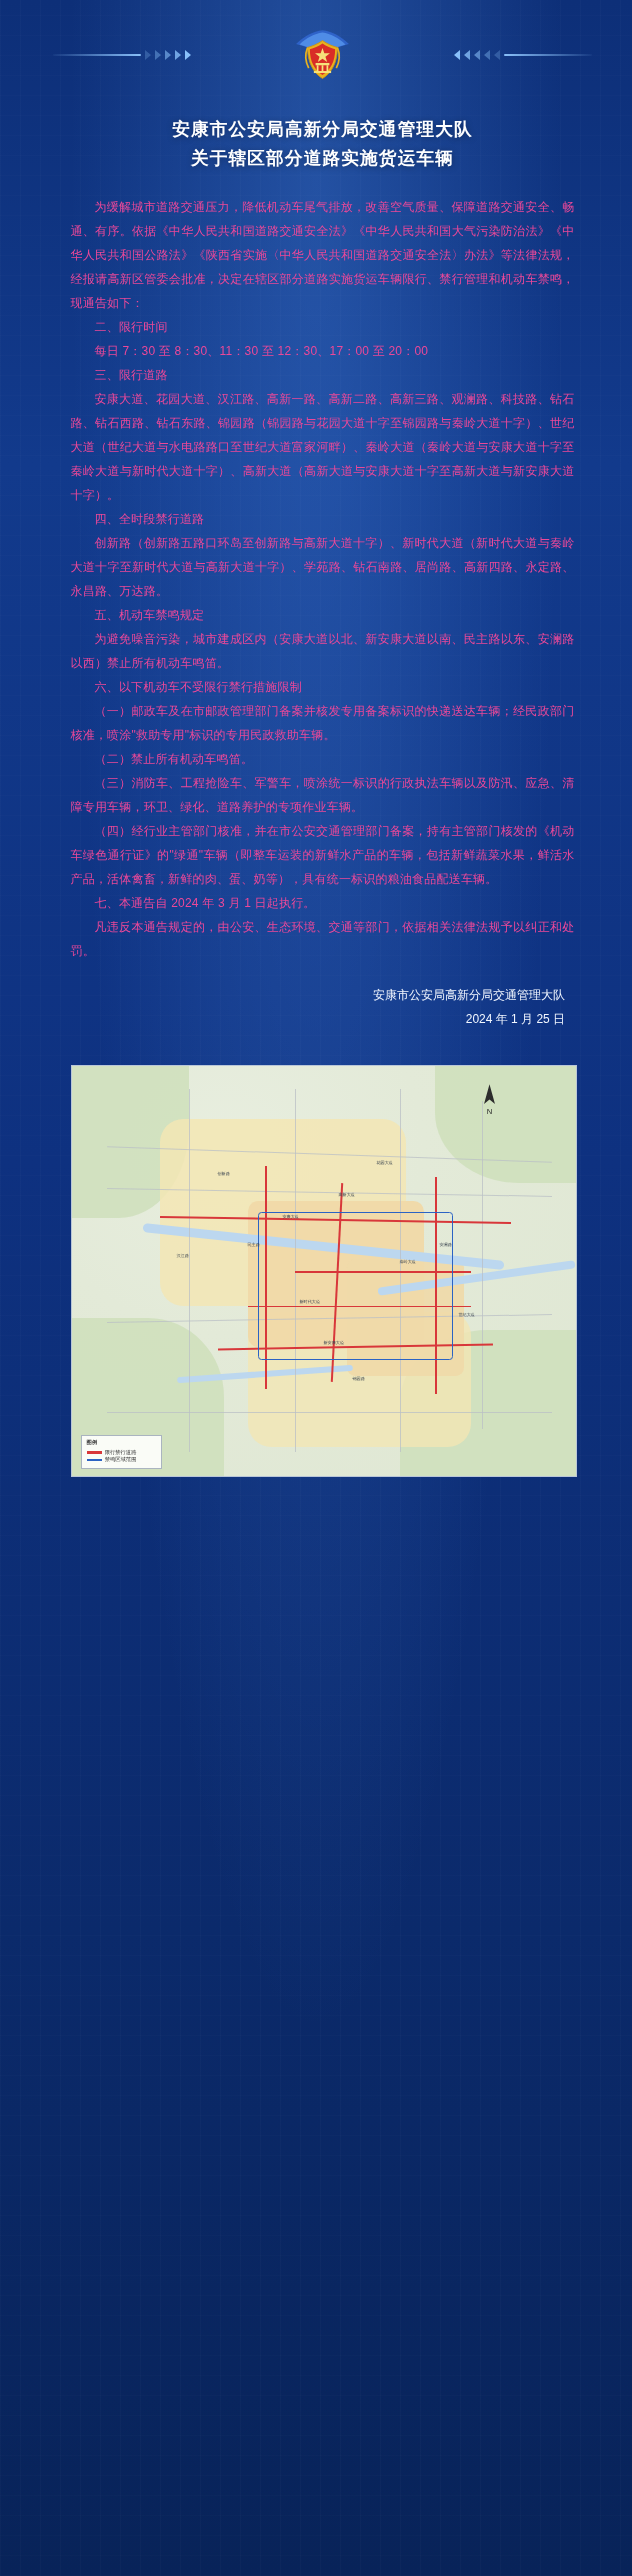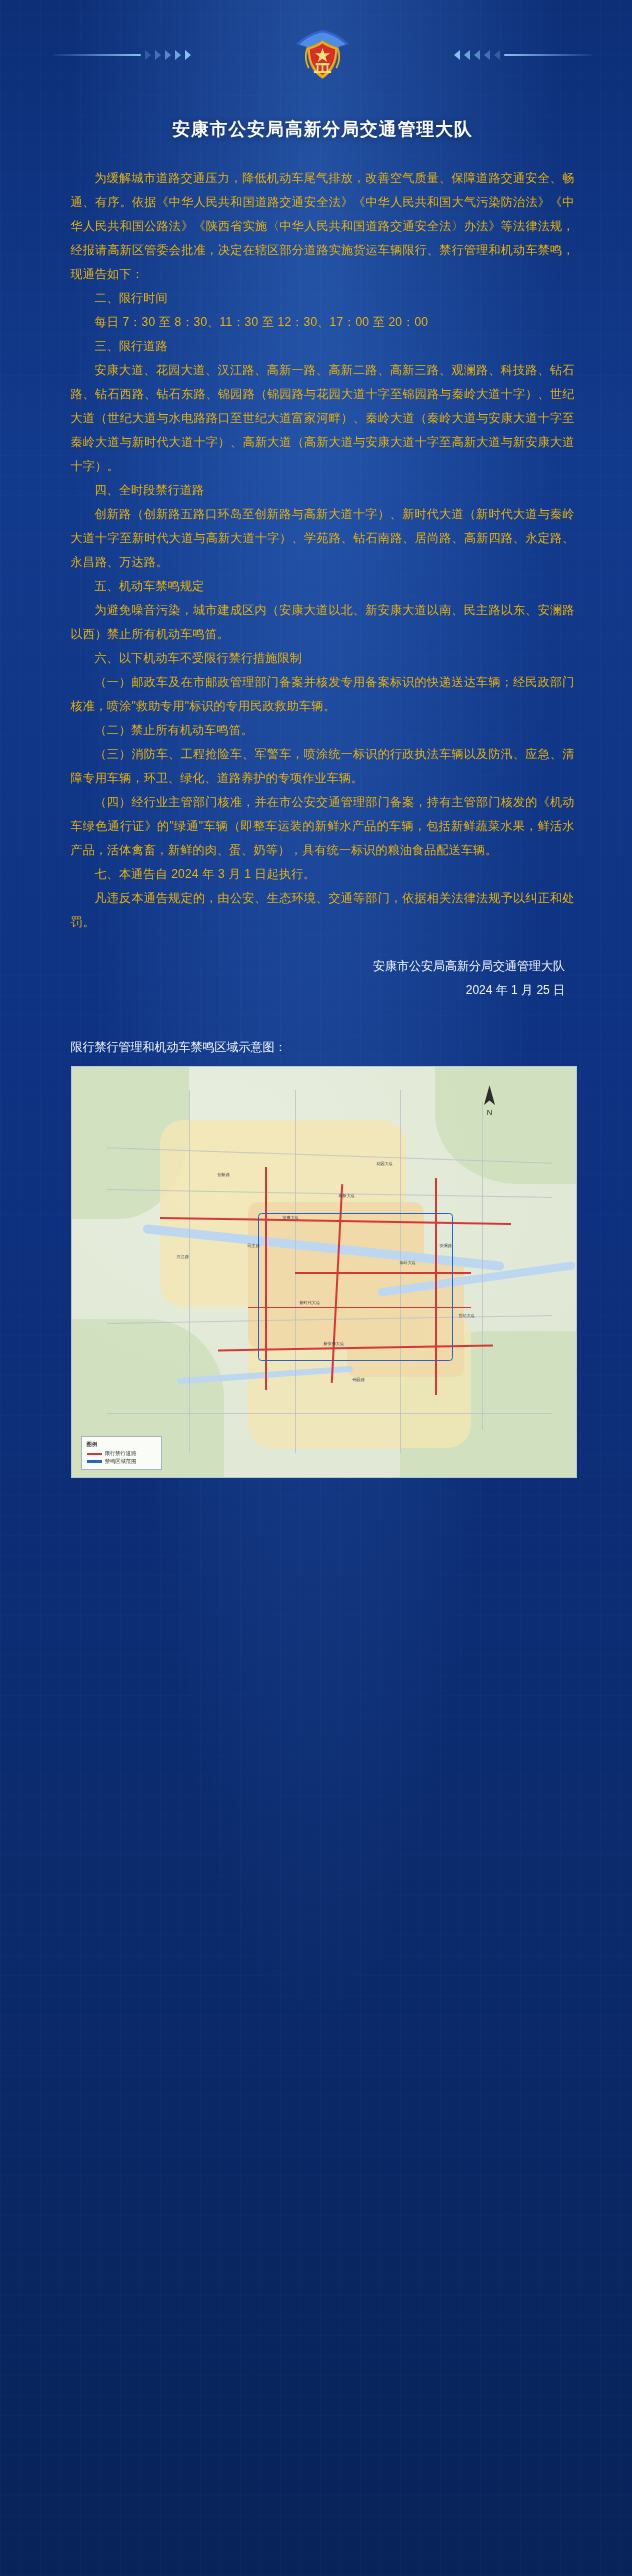--- a/index.html
+++ b/index.html
@@ -104,21 +104,21 @@
     text-shadow: 0 1.2px 5.9px rgba(0,0,0,.35);
   }
 
   
   .content {
     width: 504px;
     margin: 22px auto 0 auto;
     font-size: 12px;
     line-height: 24px;
     letter-spacing: 0.2px;
-    color: #eab308;
+    color: #ec4899;
     text-align: justify;
   }
   .content p {
     margin: 0 0 0 0;
     text-indent: 2em;
   }
 
   .sign {
     width: 504px;
     margin: 20px auto 0 auto;
@@ -252,20 +252,21 @@
       <span class="chev c2"></span>
       <span class="chev c3"></span>
       <span class="chev c4"></span>
       <span class="chev c5"></span>
       <span class="deco-line"></span>
     </div>
   </div>
 
   <div class="titles">
     <div>安康市公安局高新分局交通管理大队</div>
+    <div>关于辖区部分道路实施货运车辆</div>
   </div>
 
   <div class="content">
     <p>为缓解城市道路交通压力，降低机动车尾气排放，改善空气质量、保障道路交通安全、畅通、有序。依据《中华人民共和国道路交通安全法》《中华人民共和国大气污染防治法》《中华人民共和国公路法》《陕西省实施〈中华人民共和国道路交通安全法〉办法》等法律法规，经报请高新区管委会批准，决定在辖区部分道路实施货运车辆限行、禁行管理和机动车禁鸣，现通告如下：</p>
     <p>二、限行时间</p>
     <p>每日 7：30 至 8：30、11：30 至 12：30、17：00 至 20：00</p>
     <p>三、限行道路</p>
     <p>安康大道、花园大道、汉江路、高新一路、高新二路、高新三路、观澜路、科技路、钻石路、钻石西路、钻石东路、锦园路（锦园路与花园大道十字至锦园路与秦岭大道十字）、世纪大道（世纪大道与水电路路口至世纪大道富家河畔）、秦岭大道（秦岭大道与安康大道十字至秦岭大道与新时代大道十字）、高新大道（高新大道与安康大道十字至高新大道与新安康大道十字）。</p>
     <p>四、全时段禁行道路</p>
     <p>创新路（创新路五路口环岛至创新路与高新大道十字）、新时代大道（新时代大道与秦岭大道十字至新时代大道与高新大道十字）、学苑路、钻石南路、居尚路、高新四路、永定路、永昌路、万达路。</p>
@@ -279,21 +280,20 @@
     <p>七、本通告自 2024 年 3 月 1 日起执行。</p>
     <p>凡违反本通告规定的，由公安、生态环境、交通等部门，依据相关法律法规予以纠正和处罚。</p>
   </div>
 
   <div class="sign">
     <div>安康市公安局高新分局交通管理大队</div>
     <div>2024 年 1 月 25 日</div>
   </div>
 
   <div class="map-section">
-    <div class="map-caption">限行禁行管理和机动车禁鸣区域示意图：</div>
 
     <div class="map-frame">
       <div class="m-bg"></div>
 
       <div class="m-green" style="left:0;top:0;width:117px;height:152px;border-radius:0 0 60% 0;"></div>
       <div class="m-green" style="left:0;top:252px;width:152px;height:158px;border-radius:0 50% 0 0;"></div>
       <div class="m-green" style="right:0;top:0;width:141px;height:117px;border-radius:0 0 0 60%;"></div>
       <div class="m-green" style="right:0;bottom:0;width:176px;height:146px;border-radius:50% 0 0 0;"></div>
 
       <div class="m-yellow" style="left:88px;top:53px;width:246px;height:187px;border-radius:23.4px;opacity:.85;"></div>

